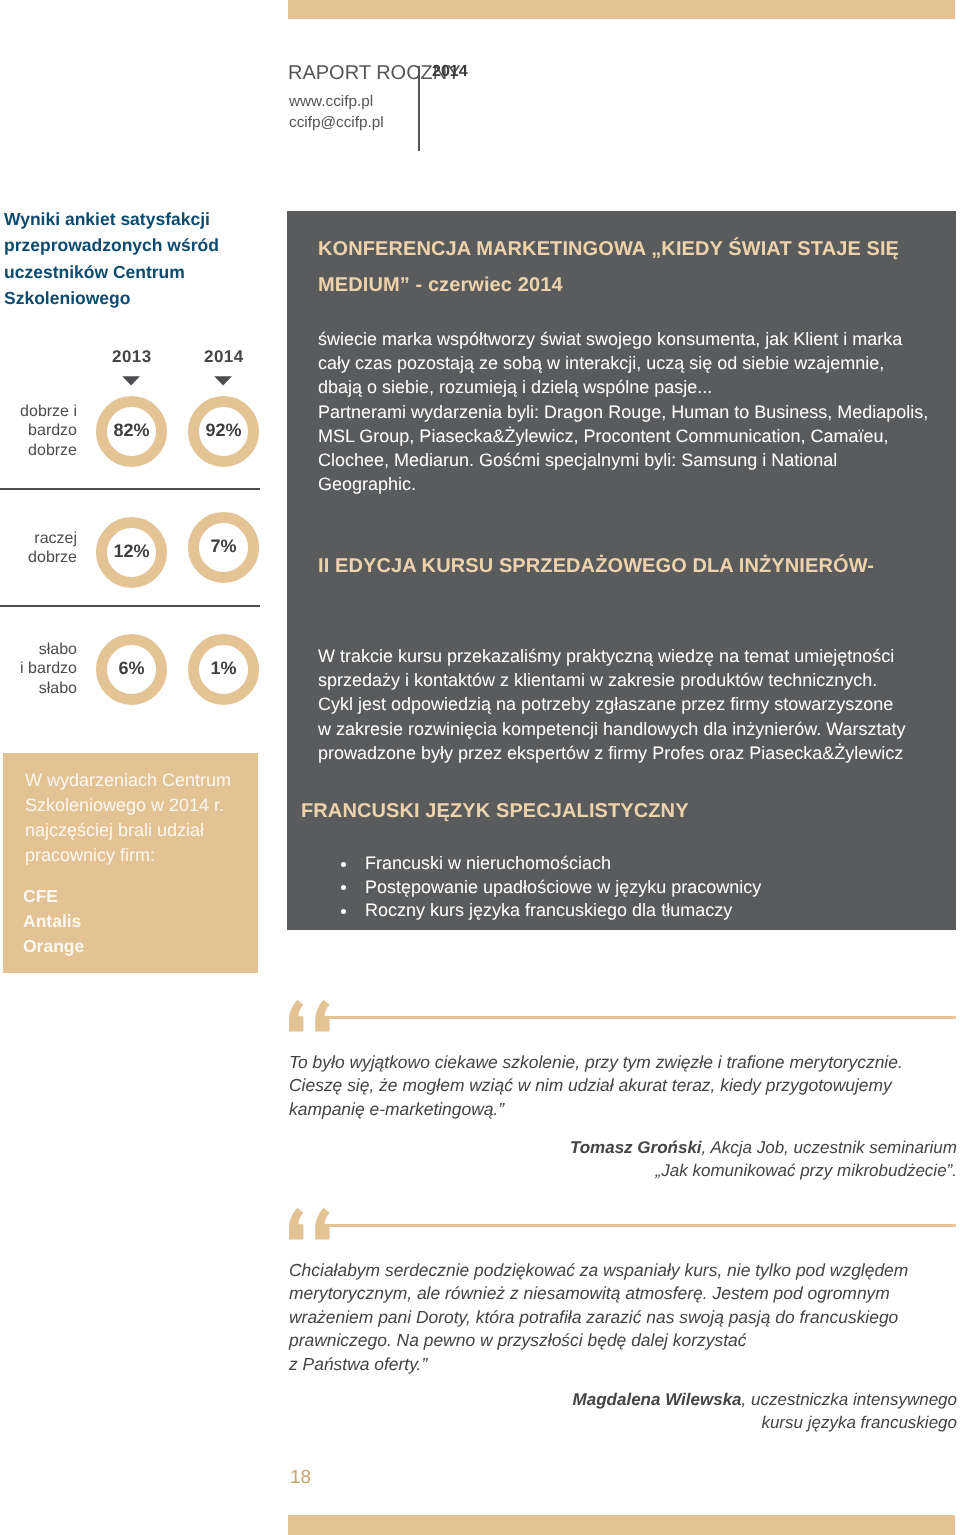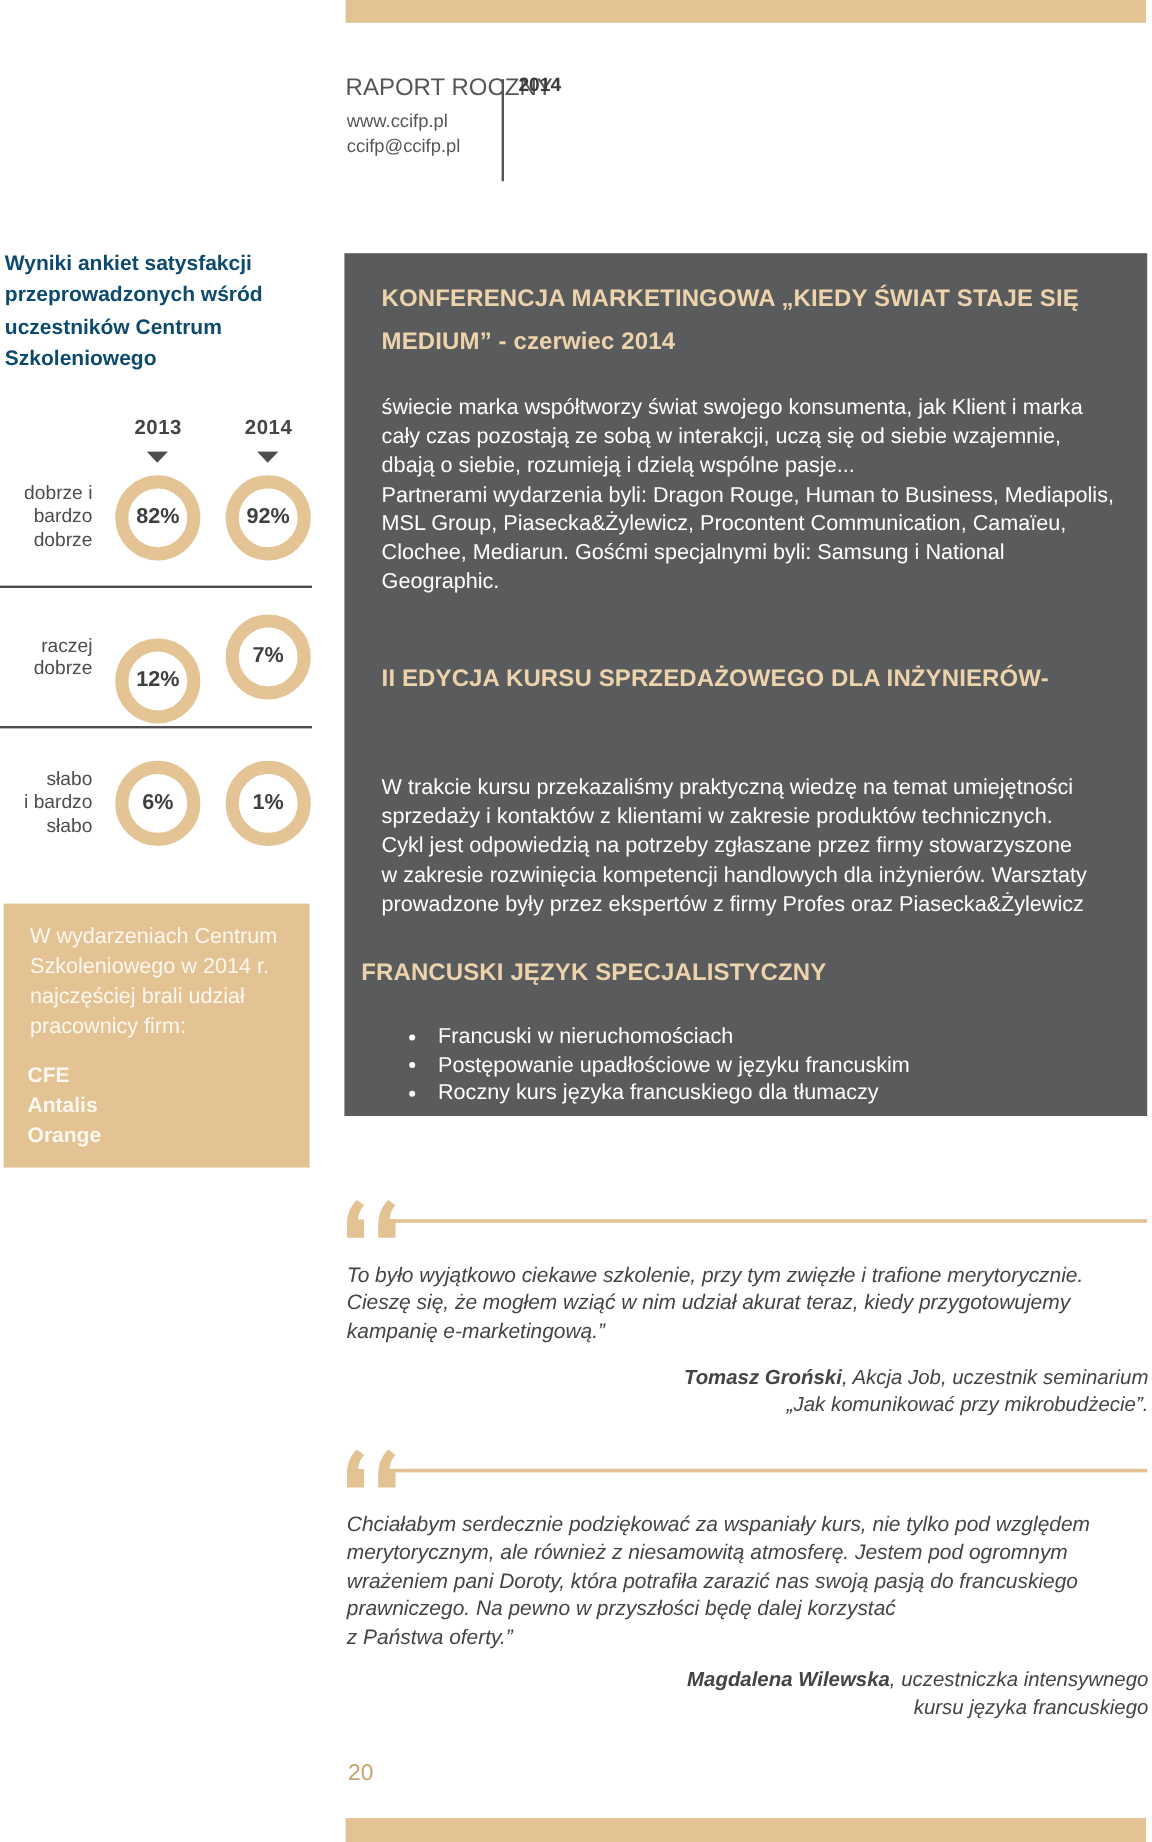--- a/index.html
+++ b/index.html
@@ -85,21 +85,21 @@
   <div class="donut" style="left:188px;top:396px;">
       <span>92%</span>
     </div>
 
   <div class="hr" style="top:488px;width:260px;"></div>
 
   <div class="rowlabel" style="left:0px;top:529px;width:77px;">
       <div>raczej</div>
       <div>dobrze</div>
     </div>
-  <div class="donut" style="left:96px;top:532px;text-align:center;">
+  <div class="donut" style="left:96px;top:517px;text-align:center;">
       <span>12%</span>
     </div>
   <div class="donut" style="left:188px;top:512px;">
       <span>7%</span>
     </div>
 
   <div class="hr" style="top:605px;width:260px;"></div>
 
   <div class="rowlabel" style="left:0px;top:640px;width:77px;">
       <div>słabo</div>
@@ -151,21 +151,21 @@
         <div>Cykl jest odpowiedzią na potrzeby zgłaszane przez firmy stowarzyszone</div>
         <div>w zakresie rozwinięcia kompetencji handlowych dla inżynierów. Warsztaty</div>
         <div>prowadzone były przez ekspertów z firmy Profes oraz Piasecka&amp;Żylewicz</div>
       </div>
 
     <div class="dh" style="left:14px;top:582px;width:640px;">
         <div>FRANCUSKI JĘZYK SPECJALISTYCZNY</div>
       </div>
     <ul class="dl" style="left:31px;top:641px;width:640px;">
       <li>Francuski w nieruchomościach</li>
-      <li>Postępowanie upadłościowe w języku francuskim</li>
+      <li>Postępowanie upadłościowe w języku pracownicy</li>
       <li>Roczny kurs języka francuskiego dla tłumaczy</li>
     </ul>
   </div>
 
   <div class="qmark" style="left:289px;top:1000px;">
     <svg width="42" height="33" viewBox="0 0 42 33">
         <path fill="#e3c293" d="M0 20.5 C0 12.2 3.2 5.0 8.3 0 L14.4 4.4 C11.3 7.8 9.5 12.2 9.5 16.2 L14.4 16.2 L14.4 31.5 L0 31.5 Z"></path>
         <path fill="#e3c293" d="M26.2 20.5 C26.2 12.2 29.4 5.0 34.5 0 L40.6 4.4 C37.5 7.8 35.7 12.2 35.7 16.2 L40.6 16.2 L40.6 31.5 L26.2 31.5 Z"></path>
       </svg>
   </div>
@@ -192,15 +192,15 @@
       <div>merytorycznym, ale również z niesamowitą atmosferę. Jestem pod ogromnym</div>
       <div>wrażeniem pani Doroty, która potrafiła zarazić nas swoją pasją do francuskiego</div>
       <div>prawniczego. Na pewno w przyszłości będę dalej korzystać</div>
       <div>z Państwa oferty.”</div>
     </div>
   <div class="qattr" style="left:300px;top:1388px;width:657px;">
     <div><b>Magdalena Wilewska</b><span>, uczestniczka intensywnego</span></div>
     <div>kursu języka francuskiego</div>
   </div>
 
-  <div class="pageno">20</div>
+  <div class="pageno">18</div>
   <div class="bottombar"></div>
 </div>
 
 </body></html>

